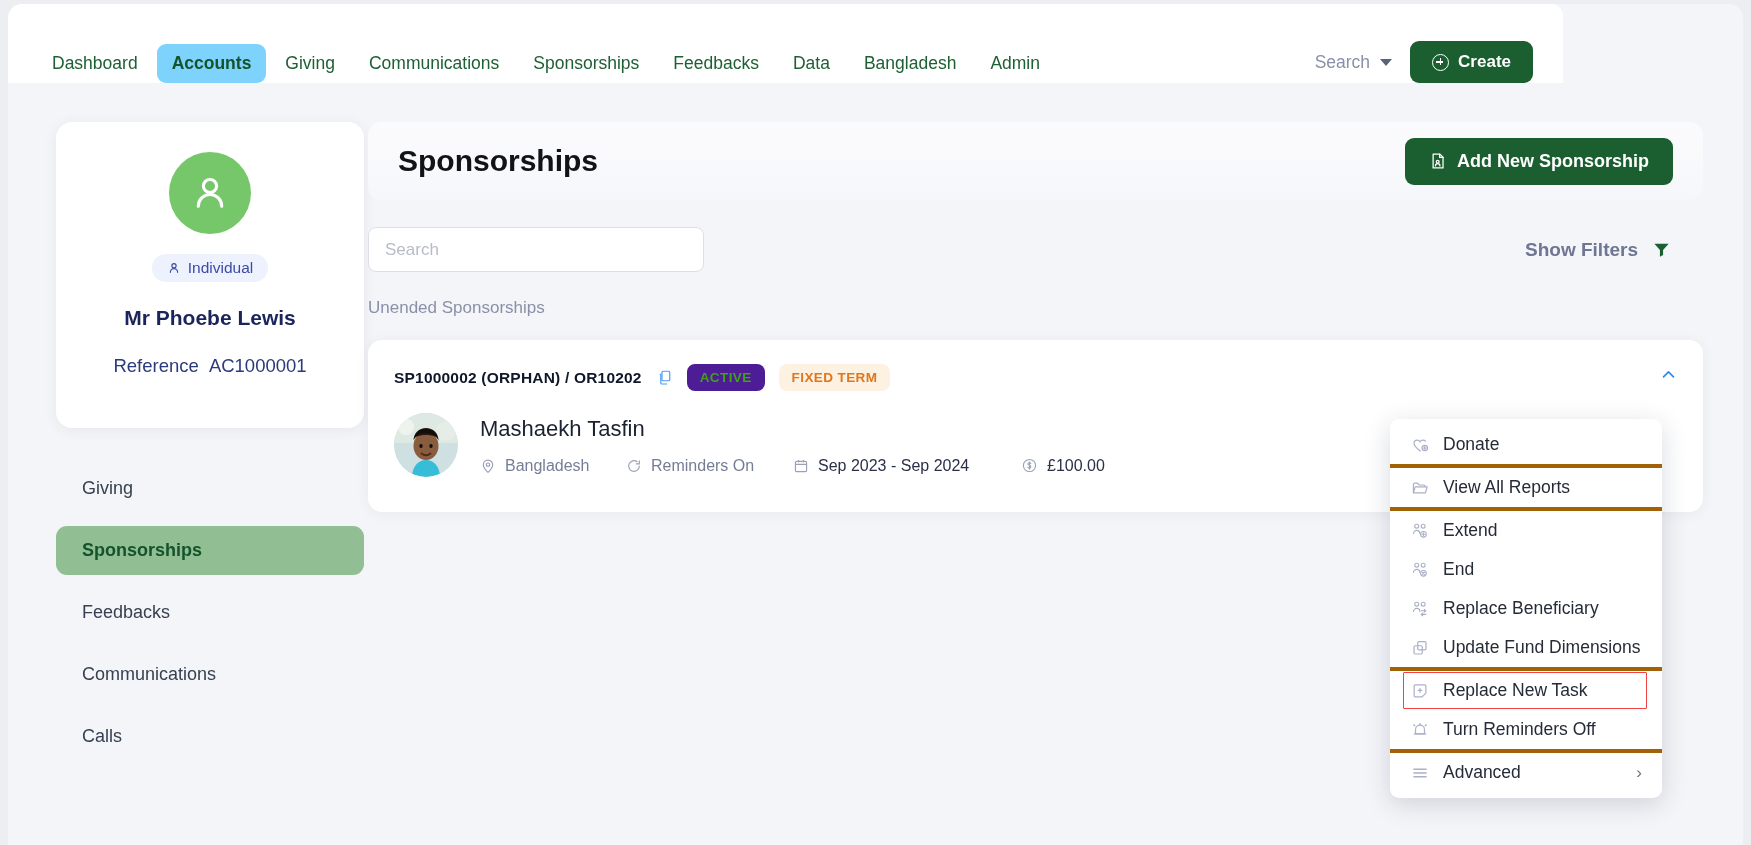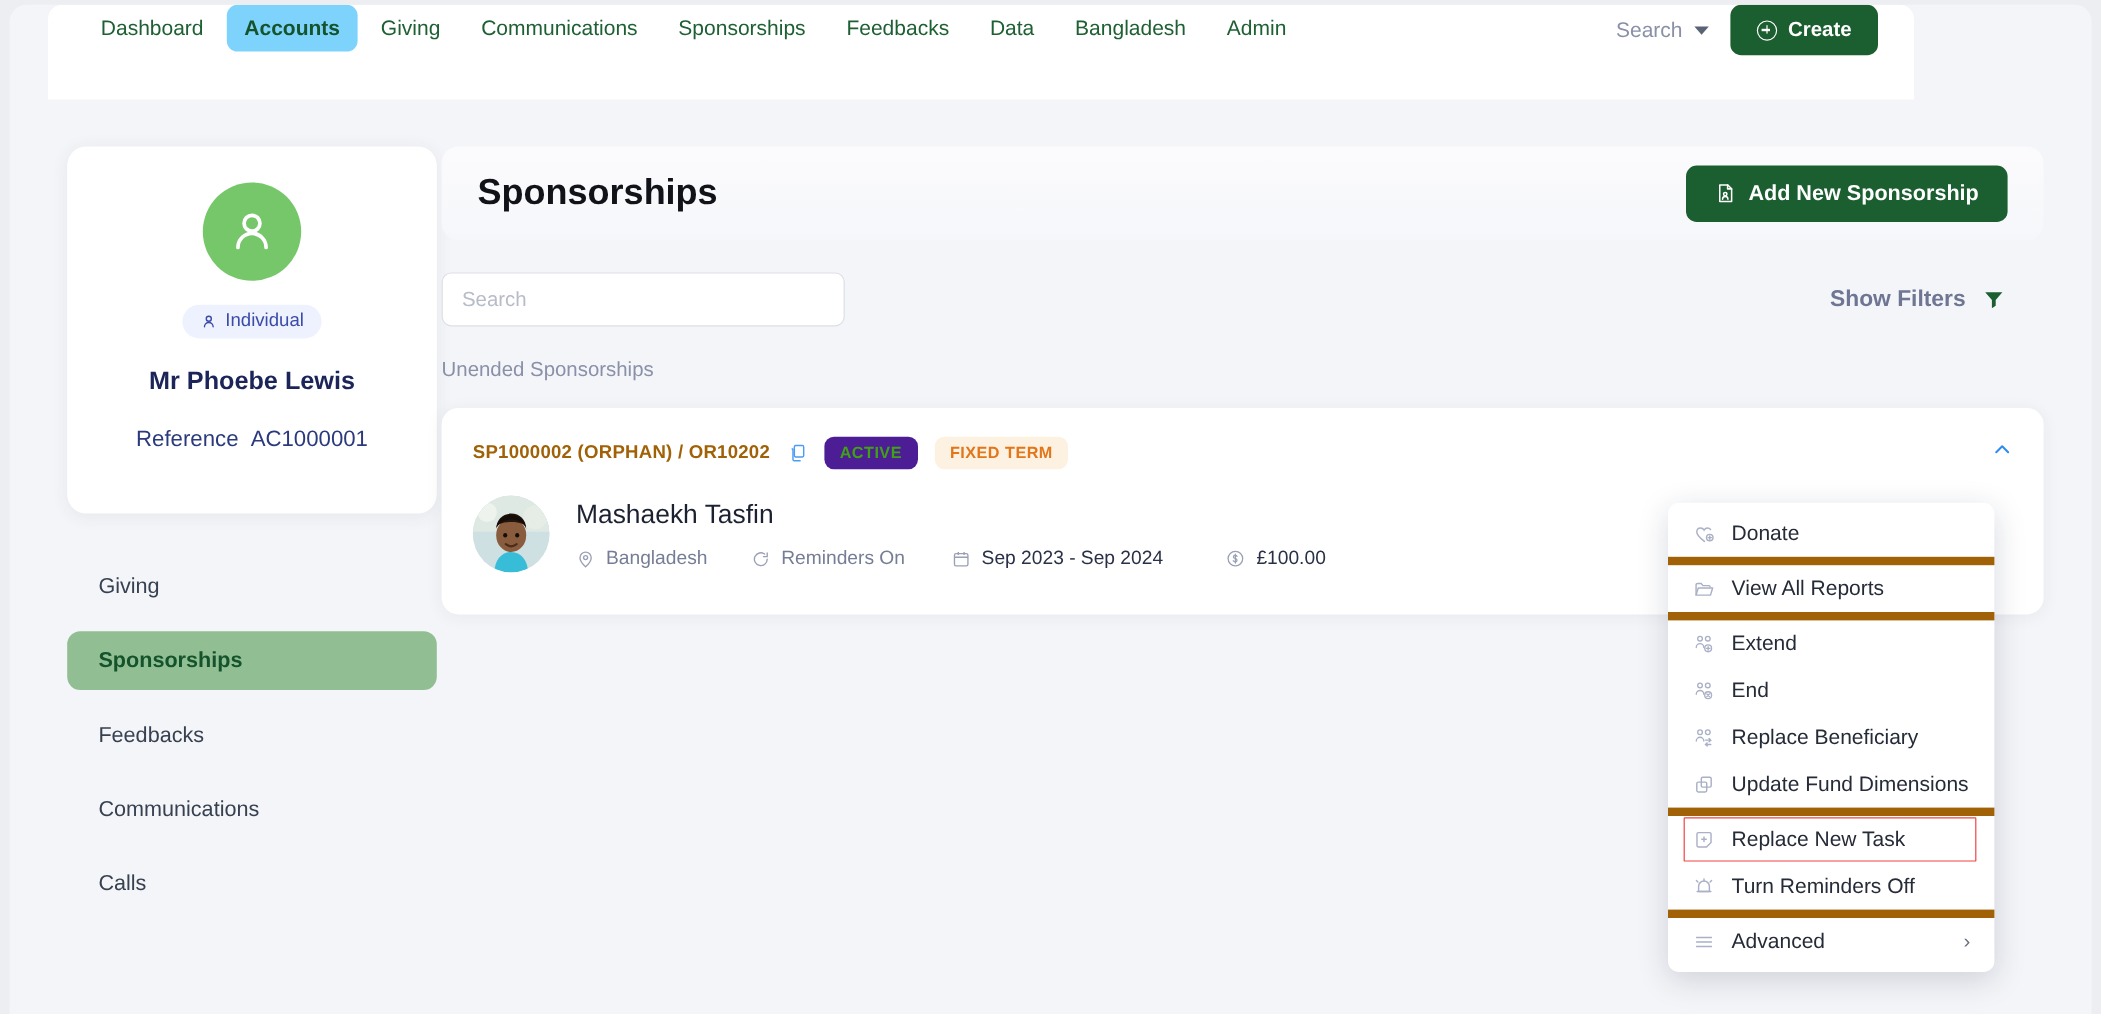--- a/index.html
+++ b/index.html
@@ -17,21 +17,21 @@
     border-radius: 14px 14px 0 0;
     overflow: hidden;
   }
 
   
   .topnav {
     position: absolute; left: 0; top: 0;
     width: 1555px; height: 79px;
     background: #ffffff;
     border-radius: 12px 12px 0 0;
-    display: flex; align-items: flex-start; margin-left: 32px;
+    display: flex; align-items: flex-end;
   }
   .nav-items { display: flex; align-items: center; padding-left: 29px; gap: 4px; }
   .nav-item {
     font-size: 17.5px; color: #1e6034;
     padding: 9px 15px; border-radius: 9px;
     white-space: nowrap; cursor: pointer;
   }
   .nav-item.active { background: #7dd3fc; font-weight: bold; color: #14532b; }
   .nav-right {
     margin-left: auto; display: flex; align-items: center;
@@ -131,21 +131,21 @@
   .sub-label { margin-top: 26px; font-size: 17px; color: #8a90a8; }
 
   
   .sp-card {
     margin-top: 22px; background: #fff; border-radius: 14px;
     box-shadow: 0 2px 14px rgba(40,50,90,.06);
     padding: 24px 26px 26px; position: relative;
     height: 172px;
   }
   .sp-head { display: flex; align-items: center; gap: 14px; }
-  .sp-code { font-size: 15.5px; font-weight: bold; color: #a16207; letter-spacing: .2px; }
+  .sp-code { font-size: 15.5px; font-weight: bold; color: #0f172a; letter-spacing: .2px; }
   .badge {
     font-size: 13.5px; font-weight: bold; letter-spacing: .4px;
     padding: 6px 13px; border-radius: 8px;
   }
   .badge-active { background: #4c1d95; color: #3fa114; }
   .badge-fixed  { background: #fdf1e1; color: #e2761b; }
   .chev-up {
     position: absolute; right: 26px; top: 26px;
     width: 17px; height: 17px; cursor: pointer;
   }
@@ -165,21 +165,21 @@
   .meta .dark { color: #2a3047; }
 
   
   .menu {
     position: absolute; left: 1382px; top: 415px;
     width: 272px;
     background: #fff; border-radius: 9px;
     box-shadow: 0 6px 26px rgba(25,35,70,.17);
     padding: 6px 0 6px; z-index: 40;
   }
-  .menu-group + .menu-group { border-top: 7px solid #a16207; }
+  .menu-group + .menu-group { border-top: 4px solid #a16207; }
   .menu-item {
     display: flex; align-items: center; gap: 14px;
     padding: 9px 20px; font-size: 17.5px; color: #262b38;
     cursor: pointer; position: relative;
   }
   .menu-item .mi-icon {
     width: 19px; height: 19px; flex: none;
     display: flex; align-items: center; justify-content: center;
   }
   .menu-item.highlight {

